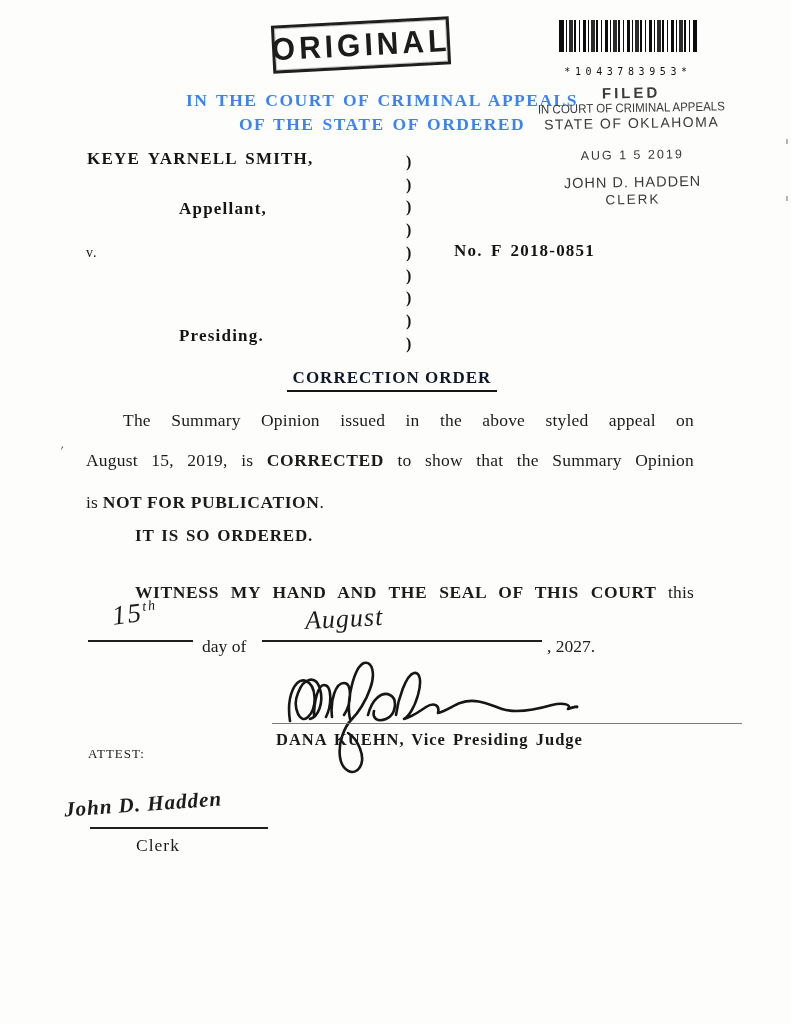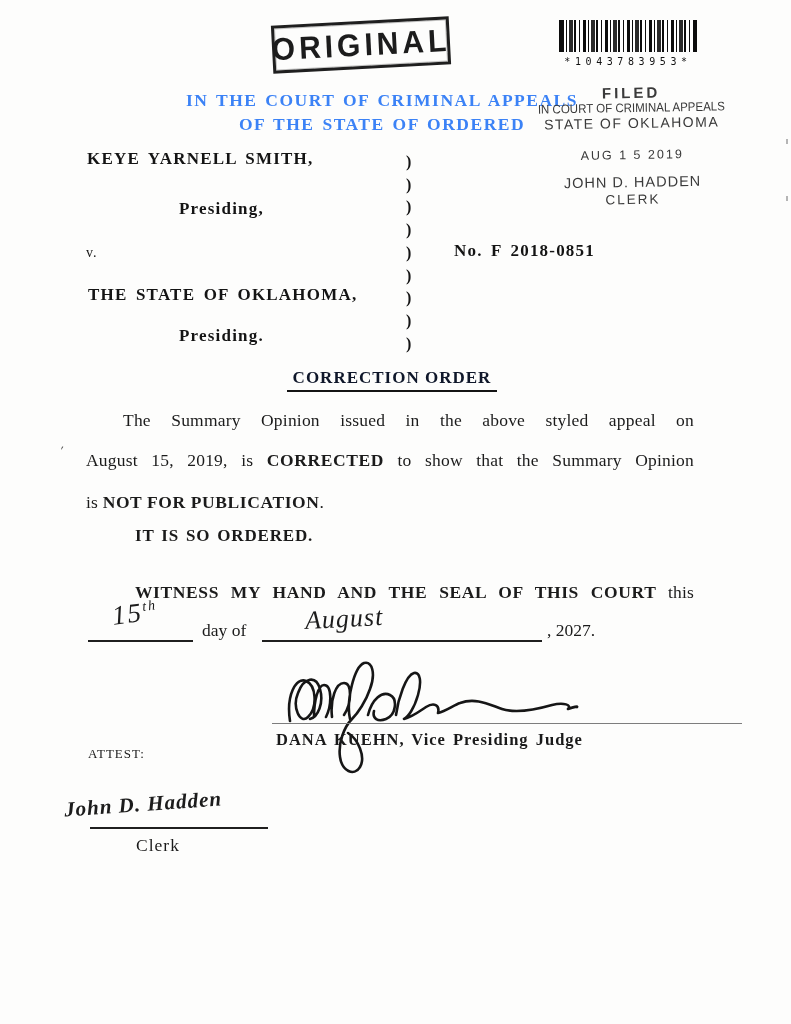--- a/index.html
+++ b/index.html
@@ -28,21 +28,21 @@
   .barcode-bars {
     height:32px; width:138px;
     background:repeating-linear-gradient(90deg,
       #0d0d0d 0 3px, #fff 3px 5px, #0d0d0d 5px 6px, #fff 6px 8px,
       #2a2a2a 8px 12px, #fff 12px 13px, #0d0d0d 13px 15px, #fff 15px 18px,
       #111 18px 19px, #fff 19px 22px);
     border-left:2px solid #0d0d0d; border-right:2px solid #0d0d0d;
   }
   .barcode-digits {
     font-family:"DejaVu Sans Mono",monospace; font-size:10px;
-    letter-spacing:4.6px; text-align:center; color:#111; margin-top:4px; white-space:nowrap;
+    letter-spacing:4.6px; text-align:center; color:#111; margin-top:14px; white-space:nowrap;
   }
 
   
   .court-header {
     left:157px; top:88px; width:450px; text-align:center;
     font-weight:bold; font-size:17.5px; line-height:24px; letter-spacing:1.5px;
     word-spacing:2px; color:#3b82f6;
   }
 
   
@@ -78,21 +78,21 @@
   .body-line b { letter-spacing:.6px; }
   .indent { text-indent:37px; }
   .so-ordered { left:135px; top:526px; font-weight:bold; font-size:17px; letter-spacing:.8px; word-spacing:2px; }
 
   
   .hand { font-style:italic; color:#1c1c1c; }
   .hw-day { left:112px; top:598px; font-size:27px; transform:rotate(-7deg); letter-spacing:2px; }
   .hw-day sup { font-size:14px; }
   .hw-month { left:305px; top:604px; font-size:26px; transform:rotate(-3deg); letter-spacing:1px; }
   .rule { background:#1f1f1f; height:1.6px; }
-  .plain-17 { font-size:17.5px; color:#1b1b1b; }
+  .plain-17 { font-size:17.5px; color:#1b1b1b;margin-top:16px; }
 
   
   .judge-rule { left:272px; top:723px; width:470px; height:1.2px; background:#7d7d7d; }
   .judge-name { left:276px; top:730px; font-weight:bold; font-size:16.5px; letter-spacing:1px; word-spacing:2px; }
   .attest { left:88px; top:746px; font-size:13px; letter-spacing:1px; }
   .clerk-sig { left:64px; top:792px; font-weight:bold; font-size:21px; transform:rotate(-4deg); letter-spacing:1px; white-space:nowrap; }
   .clerk-rule { left:90px; top:827px; width:178px; }
   .clerk-label { left:136px; top:835px; font-size:17.5px; letter-spacing:1px; }
 
   .artifact { color:#4a4a4a; font-size:13px; }
@@ -122,23 +122,22 @@
   <div class="abs filed-stamp">
     <div class="filed-line1">FILED</div>
     <div class="filed-line2">IN COURT OF CRIMINAL APPEALS</div>
     <div class="filed-line3">STATE OF OKLAHOMA</div>
     <div class="filed-date">AUG 1 5 2019</div>
     <div class="filed-name">JOHN D. HADDEN</div>
     <div class="filed-clerk">CLERK</div>
   </div>
 
   <div class="abs cap-bold" style="left:87px; top:149px;">KEYE YARNELL SMITH,</div>
-  <div class="abs cap-bold" style="left:179px; top:199px;">Presiding,</div>
+  <div class="abs cap-bold" style="left:179px; top:199px;">Appellant,</div>
   <div class="abs versus" style="left:86px; top:245px;">v.</div>
-  <div class="abs cap-bold" style="left:88px; top:285px;">THE STATE OF OKLAHOMA,</div>
   <div class="abs cap-bold" style="left:179px; top:326px;">Presiding.</div>
 
   <div class="abs paren-col">
     <span>)</span>
     <span>)</span>
     <span>)</span>
     <span>)</span>
     <span>)</span>
     <span>)</span>
     <span>)</span>

